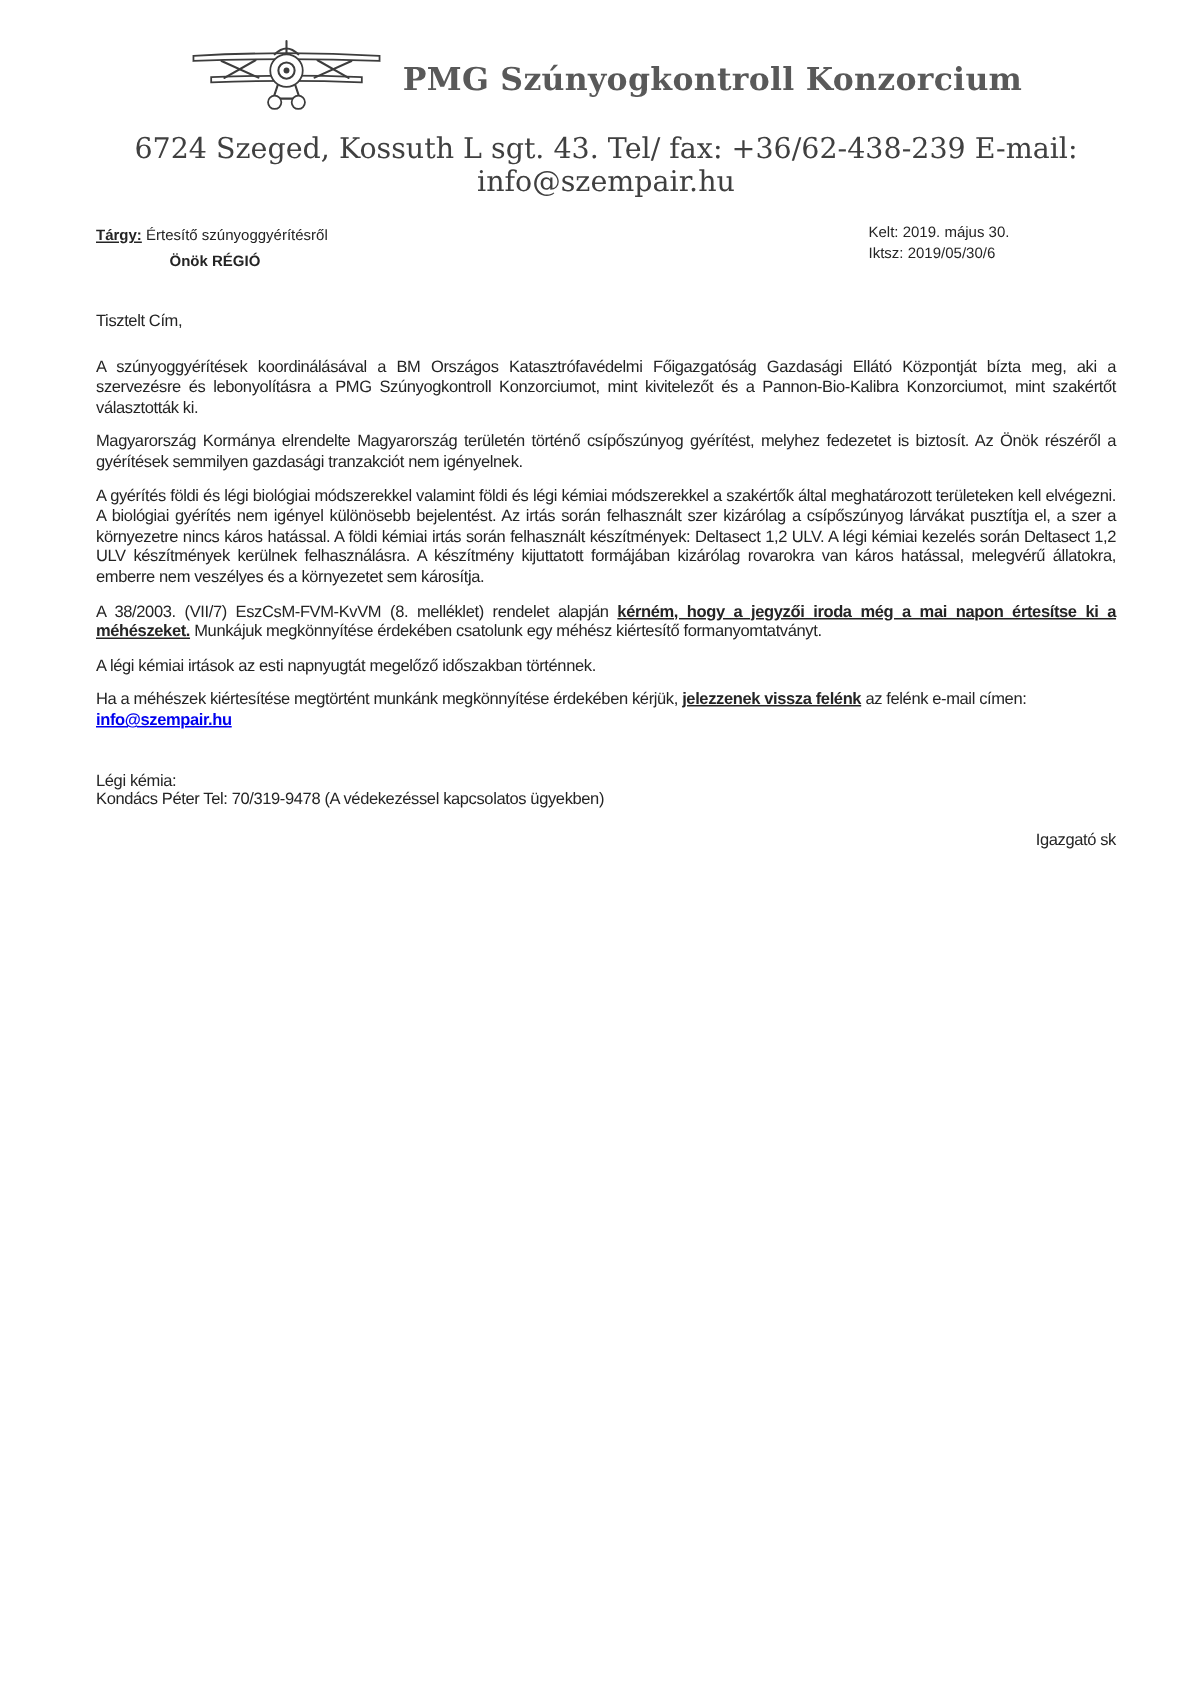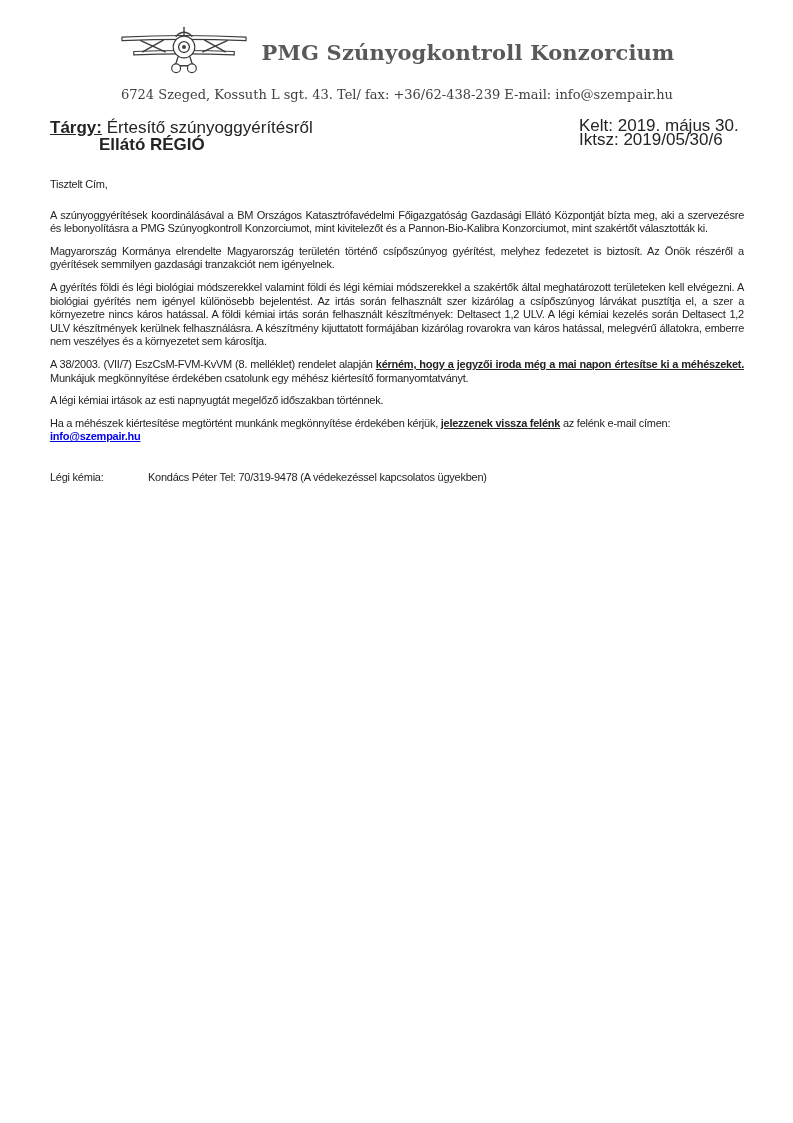--- a/index.html
+++ b/index.html
@@ -6,51 +6,51 @@
   html, body { background: #ffffff; }
   body {
     width: 793px; height: 1123px;
     font-family: "Liberation Sans", sans-serif;
     color: #242424;
     overflow: hidden;
   }
   .page {
     width: 793px; height: 1123px;
     background: #ffffff;
-    padding: 24px 49px 0 50px;
+    padding: 24px 49px 0 64px;
     position: relative;
   }
 
   
   .letterhead {
     display: flex; align-items: center; justify-content: center;
     gap: 14px;
   }
   .logo-wrap { flex: 0 0 auto; }
   .company-title {
     font-family: "DejaVu Serif", "Liberation Serif", serif;
     font-weight: bold;
     font-size: 21px;
     color: #595959;
     letter-spacing: 0.2px;
   }
   .company-address {
     margin-top: 7px;
     text-align: center;
     font-family: "DejaVu Serif", "Liberation Serif", serif;
-    font-size: 13px;
+    font-size: 19px;
     color: #404040;
   }
 
   
   .meta-row {
     margin-top: 17px;
     display: flex;
     justify-content: space-between;
-    font-size: 17px;
+    font-size: 10px;
   }
   .subject-line { line-height: 17px; }
   .subject-label { font-weight: bold; text-decoration: underline; }
   .region-line { font-weight: bold; margin-left: 49px; line-height: 17px; }
   .meta-right { width: 165px; flex: 0 0 auto; }
   .date-line { line-height: 14px; }
   .ref-line { line-height: 14px; }
 
   
   .body-copy {
@@ -69,20 +69,21 @@
     cursor: pointer;
   }
   .p-single { text-align: left !important; }
 
   
   .contact-row {
     margin-top: 27px;
     display: flex;
     font-size: 11px;
     letter-spacing: -0.25px;
+    flex-direction: column;
   }
   .contact-label { width: 98px; flex: 0 0 auto; }
 
   
   .signature-block {
     margin-top: 15px;
     text-align: right;
     font-size: 11px;
     line-height: 13.6px;
     letter-spacing: -0.25px;
@@ -127,21 +128,21 @@
     <div class="company-title">PMG Szúnyogkontroll Konzorcium</div>
   </div>
   <div class="company-address">6724 Szeged, Kossuth L sgt. 43. Tel/ fax: +36/62-438-239 E-mail: info@szempair.hu</div>
 
   <div class="meta-row">
     <div>
       <div class="subject-line">
         <span class="subject-label">Tárgy:</span>
         <span>Értesítő szúnyoggyérítésről</span>
       </div>
-      <div class="region-line">Ellátó RÉGIÓ</div>
+      <div class="region-line">Önök RÉGIÓ</div>
     </div>
     <div class="meta-right">
       <div class="date-line">Kelt: 2019. május 30.</div>
       <div class="ref-line">Iktsz: 2019/05/30/6</div>
     </div>
   </div>
 
   <div class="body-copy">
     <p class="greeting">Tisztelt Cím,</p>
 
@@ -159,15 +160,16 @@
     <p><span>Ha a méhészek kiértesítése megtörtént munkánk megkönnyítése érdekében kérjük, </span><b class="emph-u">jelezzenek vissza felénk</b><span> az felénk e-mail címen:</span><br>
     <a class="email-link">info@szempair.hu</a></p>
   </div>
 
   <div class="contact-row">
     <div class="contact-label">Légi kémia:</div>
     <div>Kondács Péter Tel: 70/319-9478 (A védekezéssel kapcsolatos ügyekben)</div>
   </div>
 
   <div class="signature-block">
+    <div>Igazgató sk</div>
   </div>
 
 </div>
 
 </body></html>

